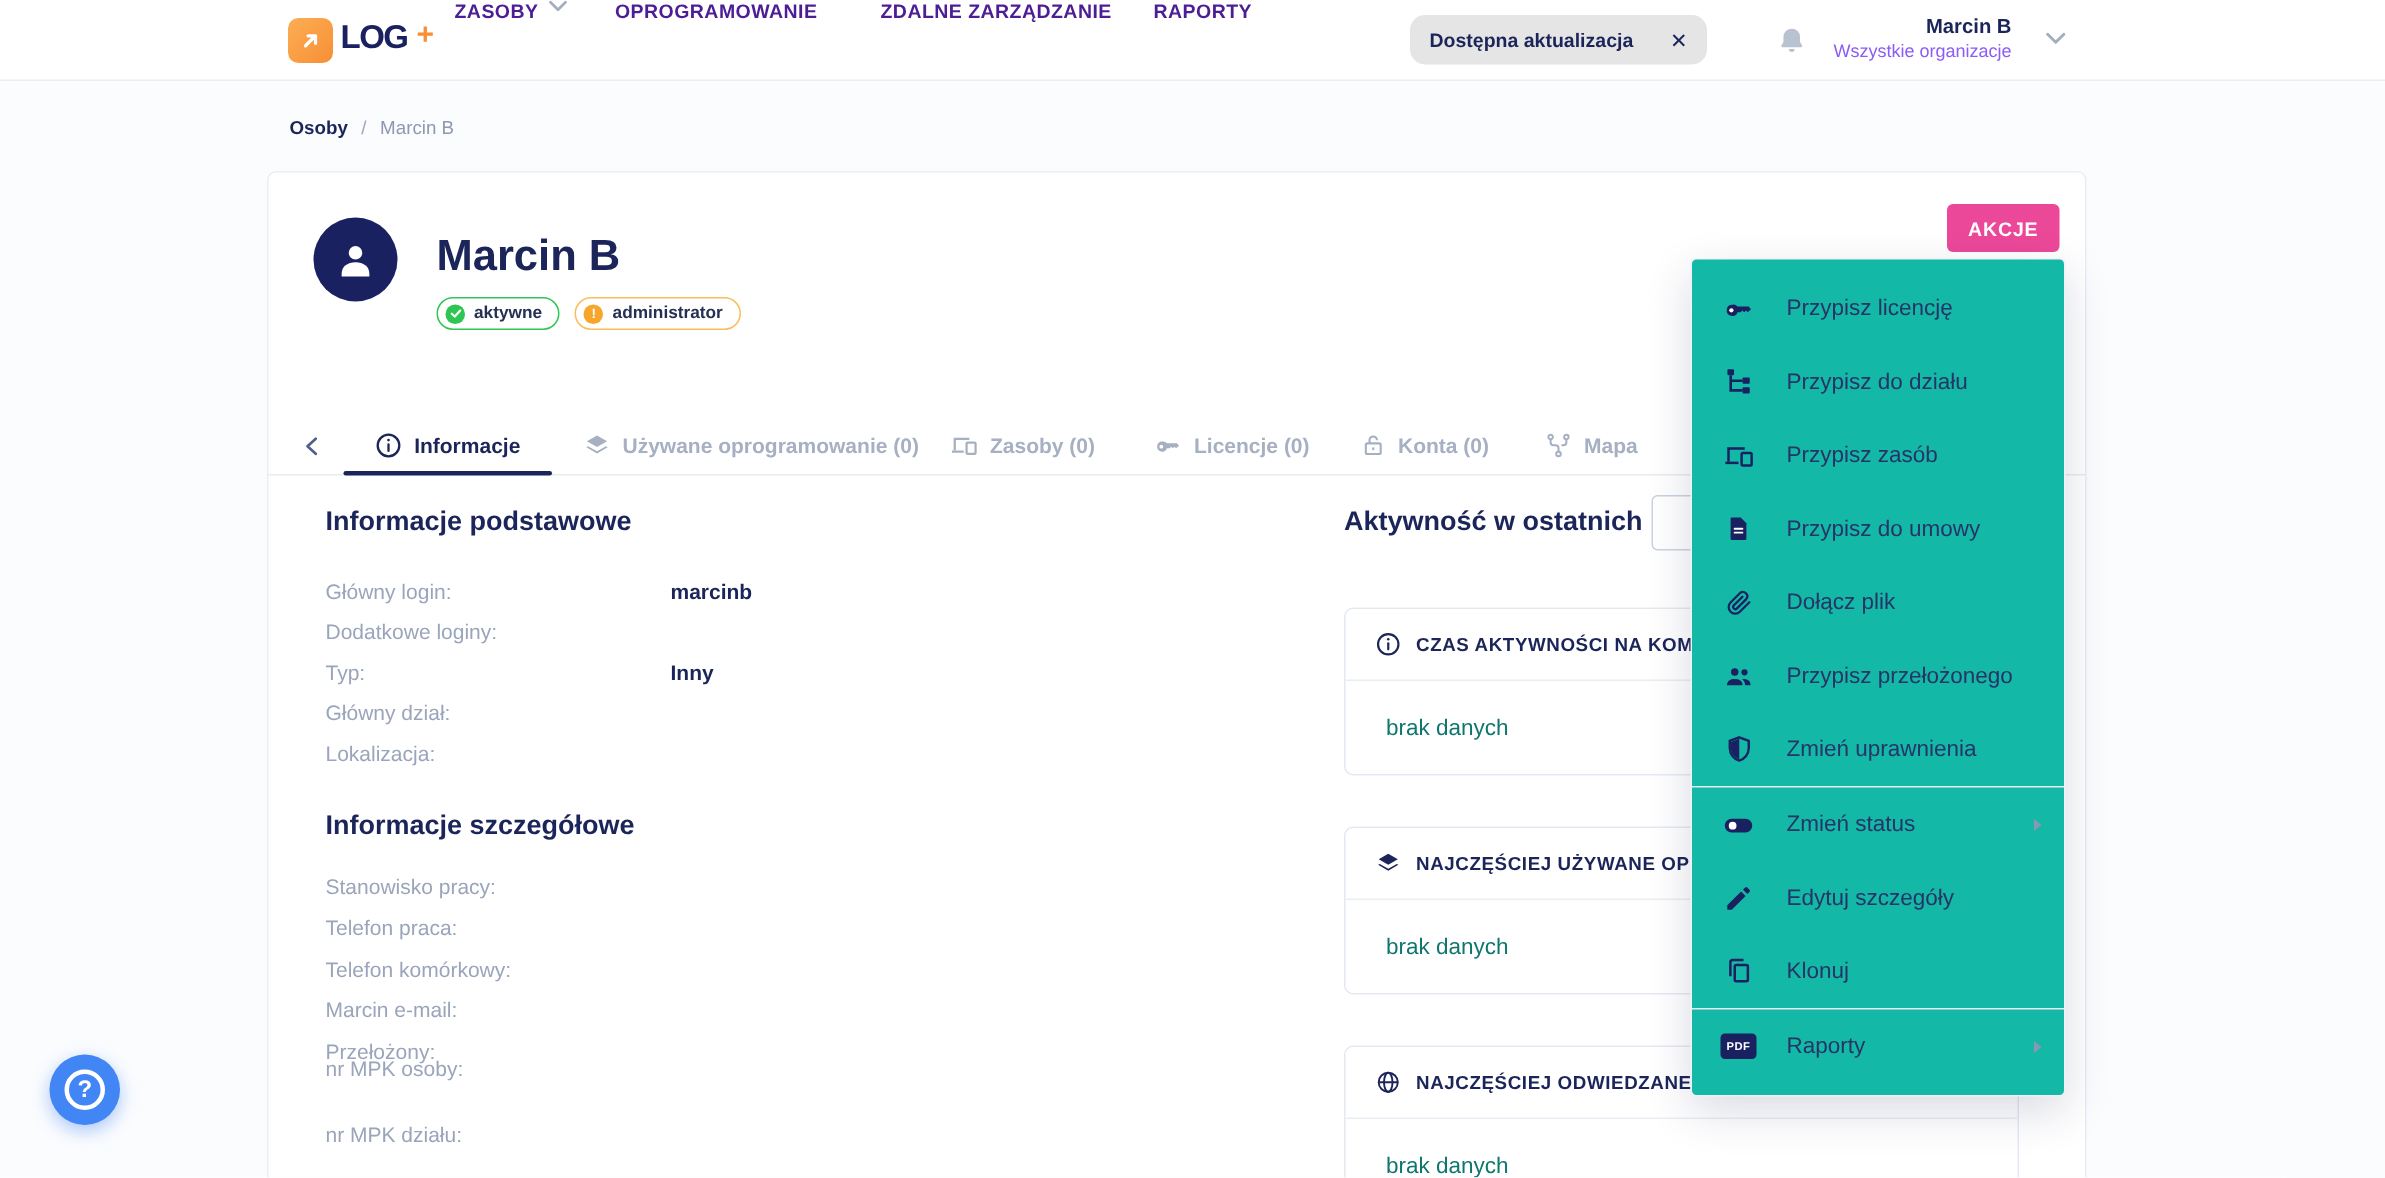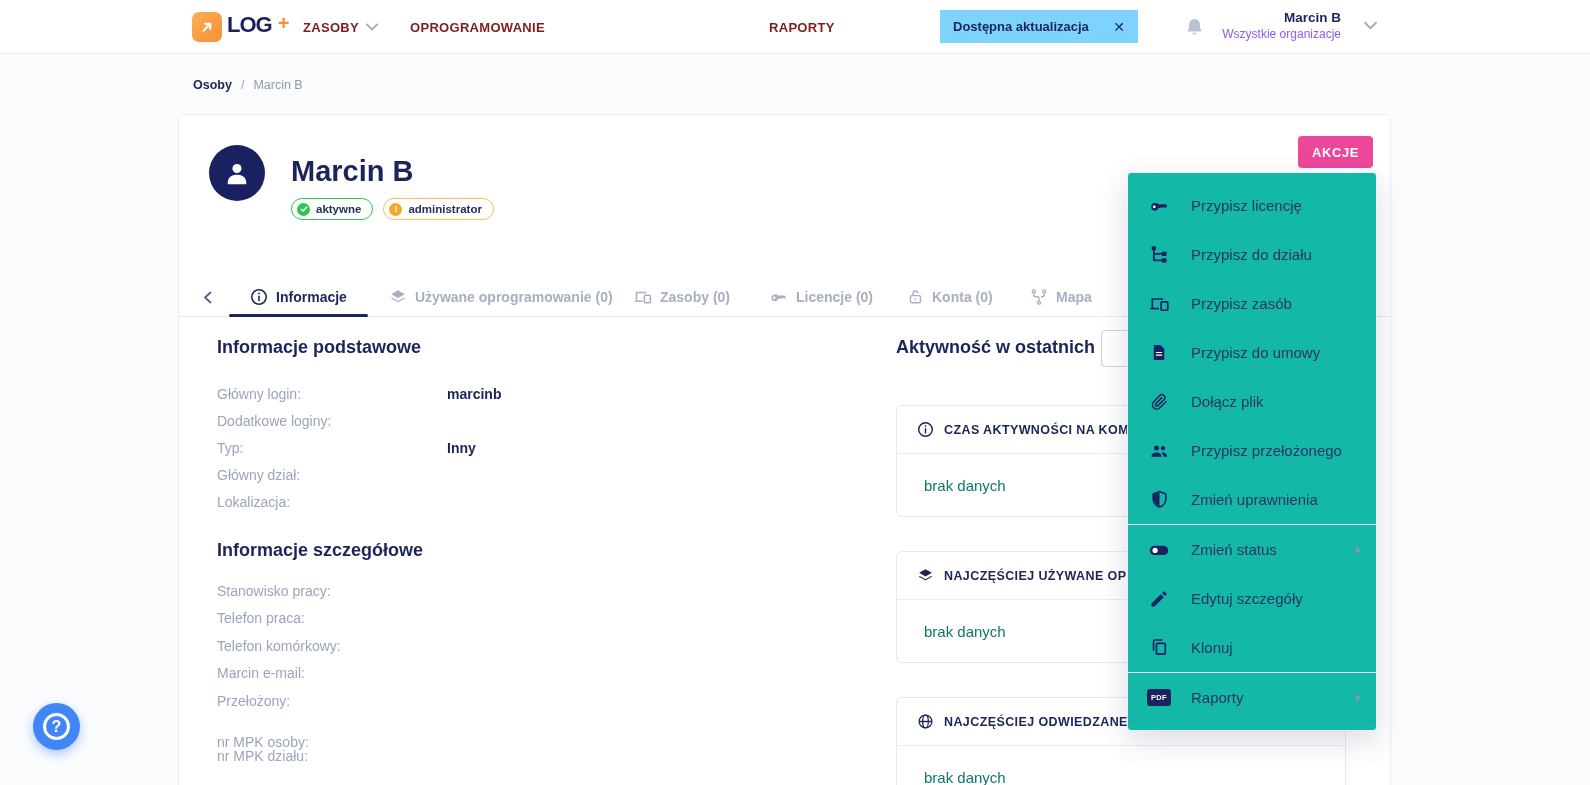--- a/index.html
+++ b/index.html
@@ -6,24 +6,24 @@
   html,body{width:1590px;height:785px}
   body{font-family:"Liberation Sans",sans-serif;background:#fff;color:#1b2559}
   .screen{position:relative;width:1590px;height:785px;overflow:hidden;background:#fbfcfe}
 
   
   .topbar{position:absolute;top:0;left:0;width:1590px;height:54px;background:#fff;border-bottom:1px solid #e9edf4;z-index:20}
   .logo{position:absolute;left:192px;top:12px;display:flex;align-items:flex-start;gap:5px;cursor:pointer}
   .logo-mark{width:30px;height:30px;border-radius:7px;background:linear-gradient(135deg,#fcae54,#f78f36);display:flex;align-items:center;justify-content:center}
   .logo-text{font-size:22px;font-weight:800;letter-spacing:-1px;color:#1a2160;font-stretch:condensed}
   .logo-plus{font-size:20px;font-weight:800;color:#f78f36;margin-left:1px}
-  .nav-item{position:absolute;top:0;height:54px;display:flex;align-items:center;gap:7px;font-size:13px;font-weight:700;letter-spacing:.3px;color:#7f1d1d;cursor:pointer}
+  .nav-item{position:absolute;top:0;height:54px;display:flex;gap:7px;font-size:13px;font-weight:700;letter-spacing:.3px;color:#4c1d95;cursor:pointer}
   .nav-zasoby{left:303px}.nav-opro{left:410px}.nav-zdalne{left:587px}.nav-raporty{left:769px}
   .chev{color:#a5aec0;display:flex}
-  .banner{position:absolute;left:940px;top:10px;width:198px;height:33px;background:#7dd3fc;border-radius:0;display:flex;align-items:center;justify-content:space-between;padding:0 13px;cursor:default}
+  .banner{position:absolute;left:940px;top:10px;width:198px;height:33px;background:#e5e5e5;border-radius:10px;display:flex;align-items:center;justify-content:space-between;padding:0 13px;cursor:default}
   .banner-label{font-size:13px;font-weight:600;color:#1b2559}
   .banner-close{font-size:14px;color:#1b2559;cursor:pointer;line-height:1}
   .bell{position:absolute;left:1185px;top:16px;color:#b9c2d0;cursor:pointer}
   .userbox{position:absolute;right:249px;top:9px;display:flex;flex-direction:column;align-items:flex-end;cursor:pointer}
   .user-name{font-size:13.5px;font-weight:700;color:#1b2559;line-height:18px}
   .user-org{font-size:12px;color:#8b5cf6;line-height:15px}
   .user-caret{position:absolute;left:1364px;top:21px;color:#a5aec0;cursor:pointer}
 
   
   .breadcrumb{position:absolute;left:193px;top:78px;display:flex;align-items:center;gap:9px;font-size:12.5px;z-index:5}
@@ -104,20 +104,23 @@
       <span>ZASOBY</span>
       <span class="chev">
         <svg width="12" height="8" viewBox="0 0 12 8">
             <path d="M1 1.5L6 6.5L11 1.5" fill="none" stroke="currentColor" stroke-width="1.8" stroke-linecap="round" stroke-linejoin="round"></path>
           </svg>
       </span>
     </div>
     <div class="nav-item nav-opro">
       <span>OPROGRAMOWANIE</span>
     </div>
+    <div class="nav-item nav-zdalne">
+      <span>ZDALNE ZARZĄDZANIE</span>
+    </div>
     <div class="nav-item nav-raporty">
       <span>RAPORTY</span>
     </div>
 
     <div class="banner">
       <span class="banner-label">Dostępna aktualizacja</span>
       <span class="banner-close">✕</span>
     </div>
 
     <span class="bell">
@@ -268,21 +271,21 @@
       <span class="fvalue"></span>
     </div>
     <div class="frow" style="top:550px">
       <span class="flabel">Marcin e-mail:</span>
       <span class="fvalue"></span>
     </div>
     <div class="frow" style="top:578px">
       <span class="flabel">Przełożony:</span>
       <span class="fvalue"></span>
     </div>
-    <div class="frow" style="top:619px">
+    <div class="frow" style="top:589px">
       <span class="flabel">nr MPK osoby:</span>
       <span class="fvalue"></span>
     </div>
     <div class="frow" style="top:633px">
       <span class="flabel">nr MPK działu:</span>
       <span class="fvalue"></span>
     </div>
 
     <h2 class="sec-title st-activity">Aktywność w ostatnich</h2>
     <div class="act-select"></div>

